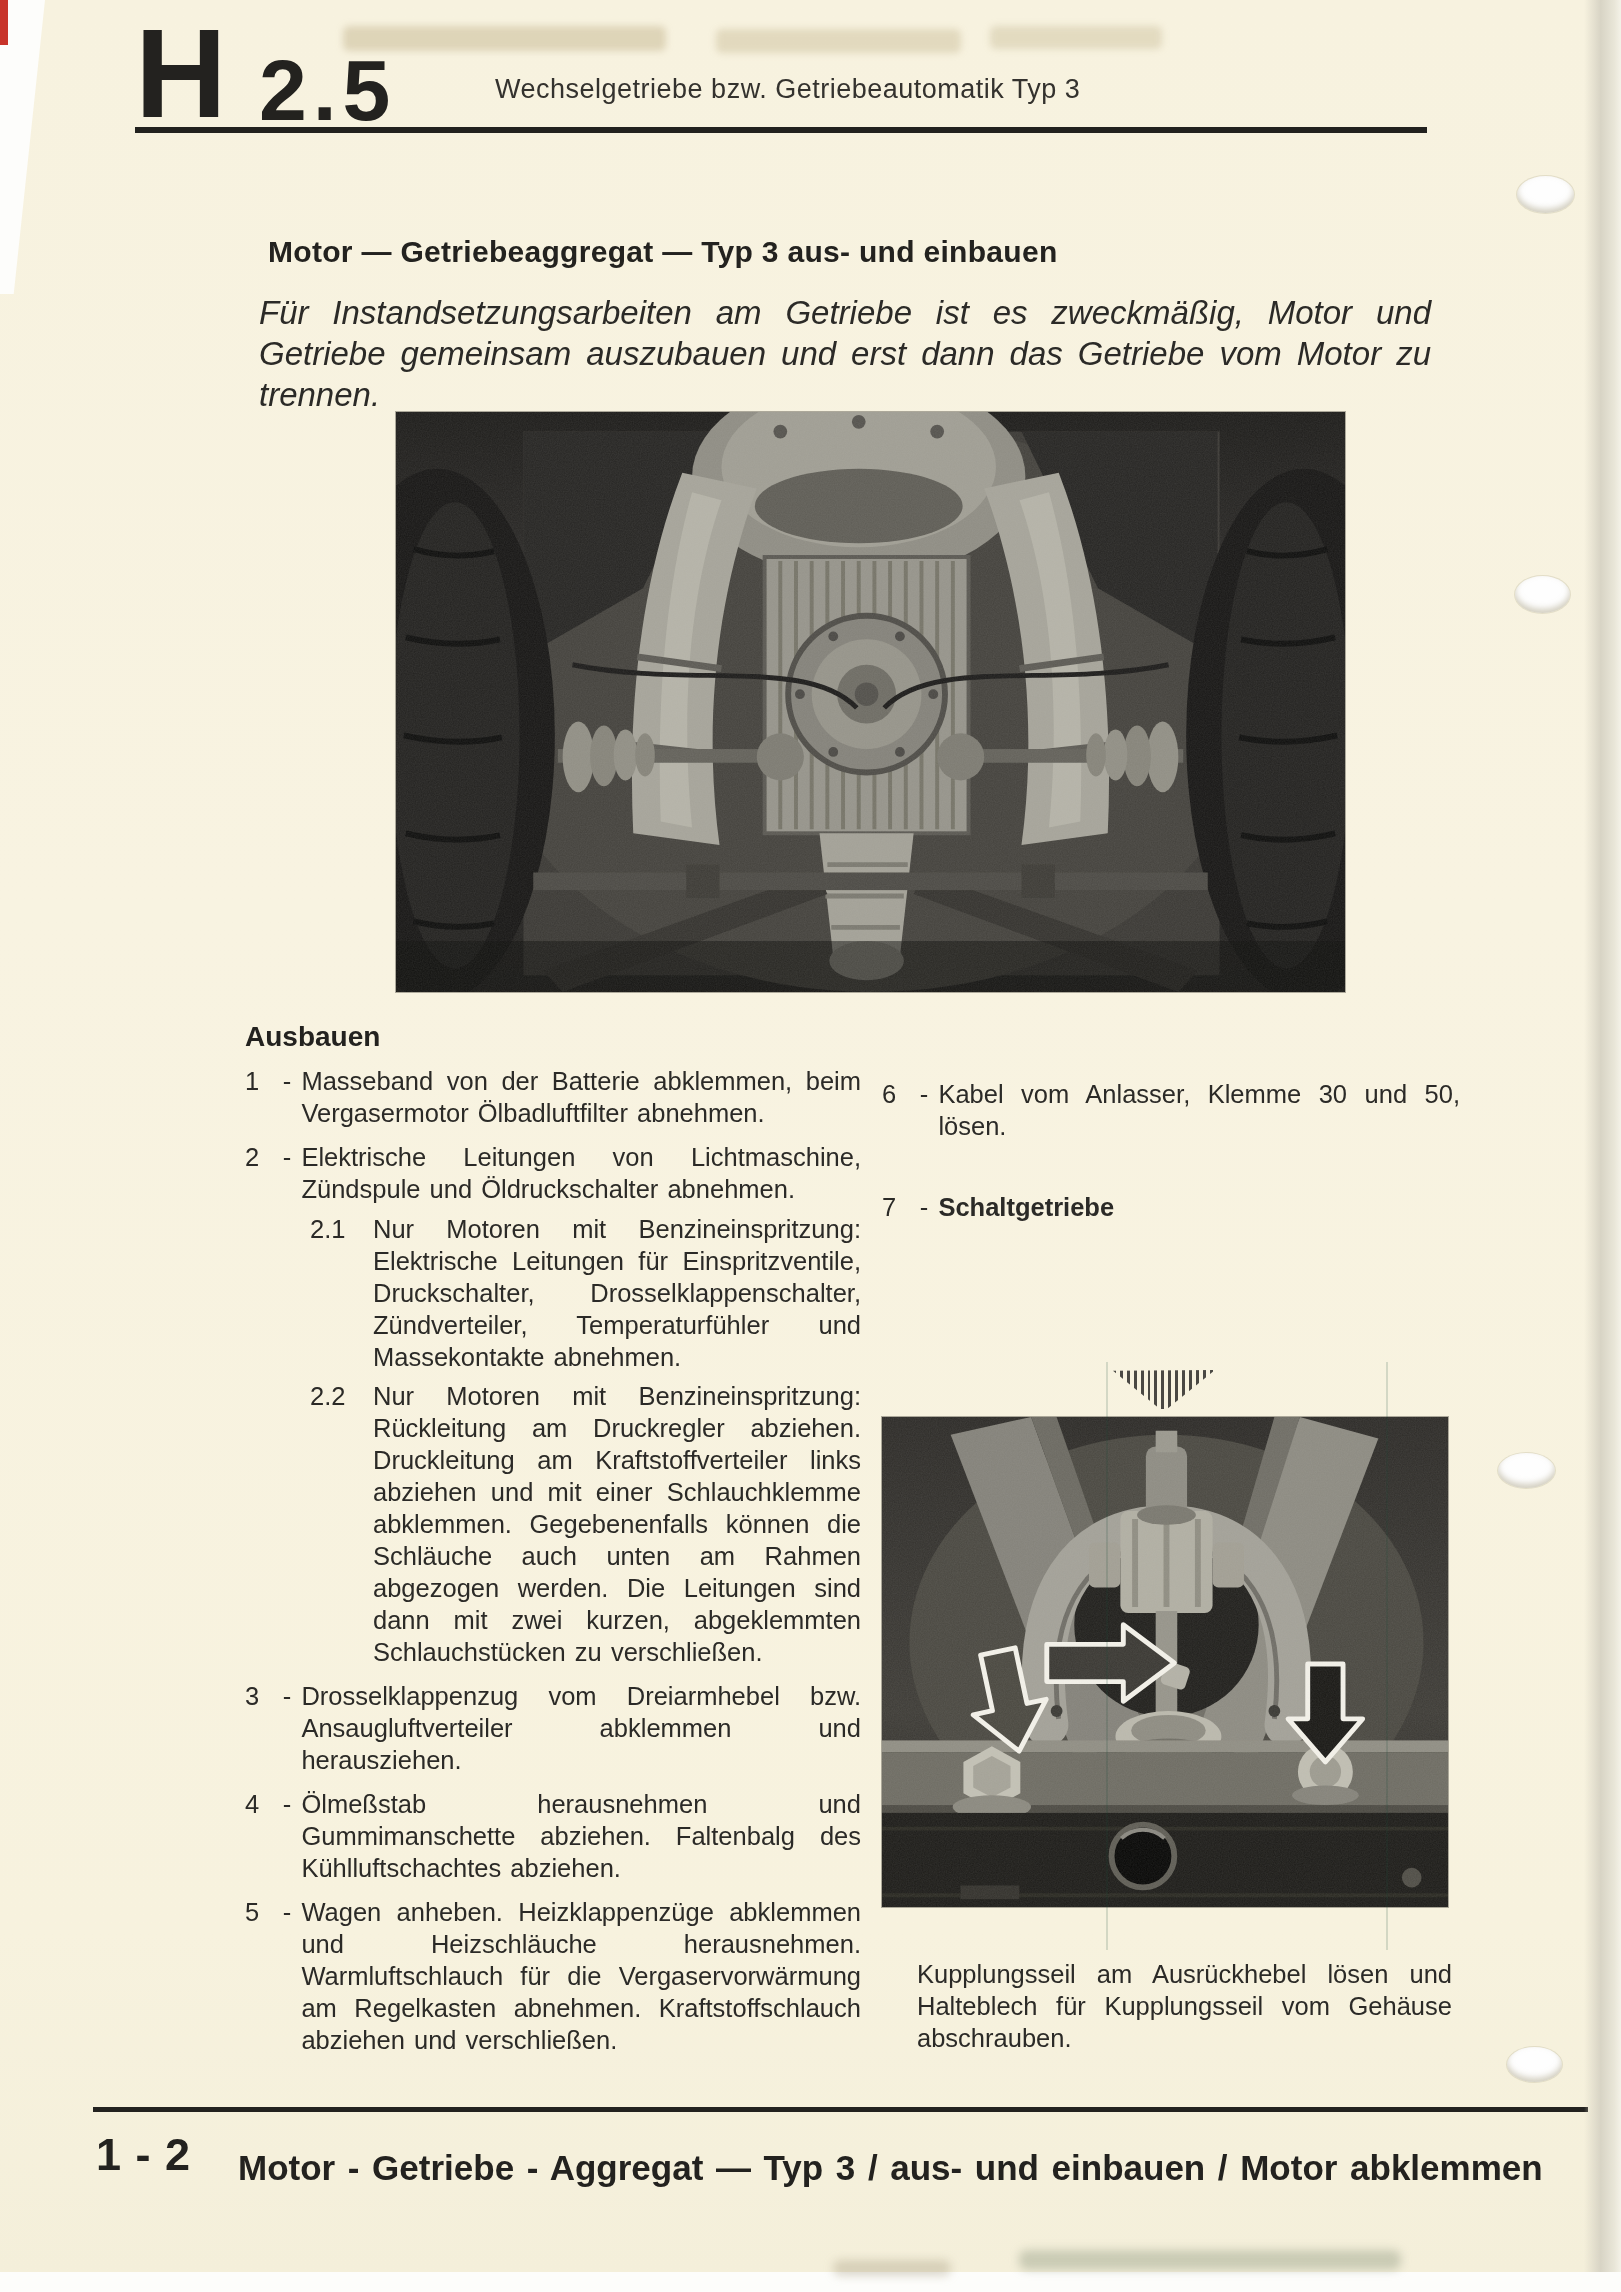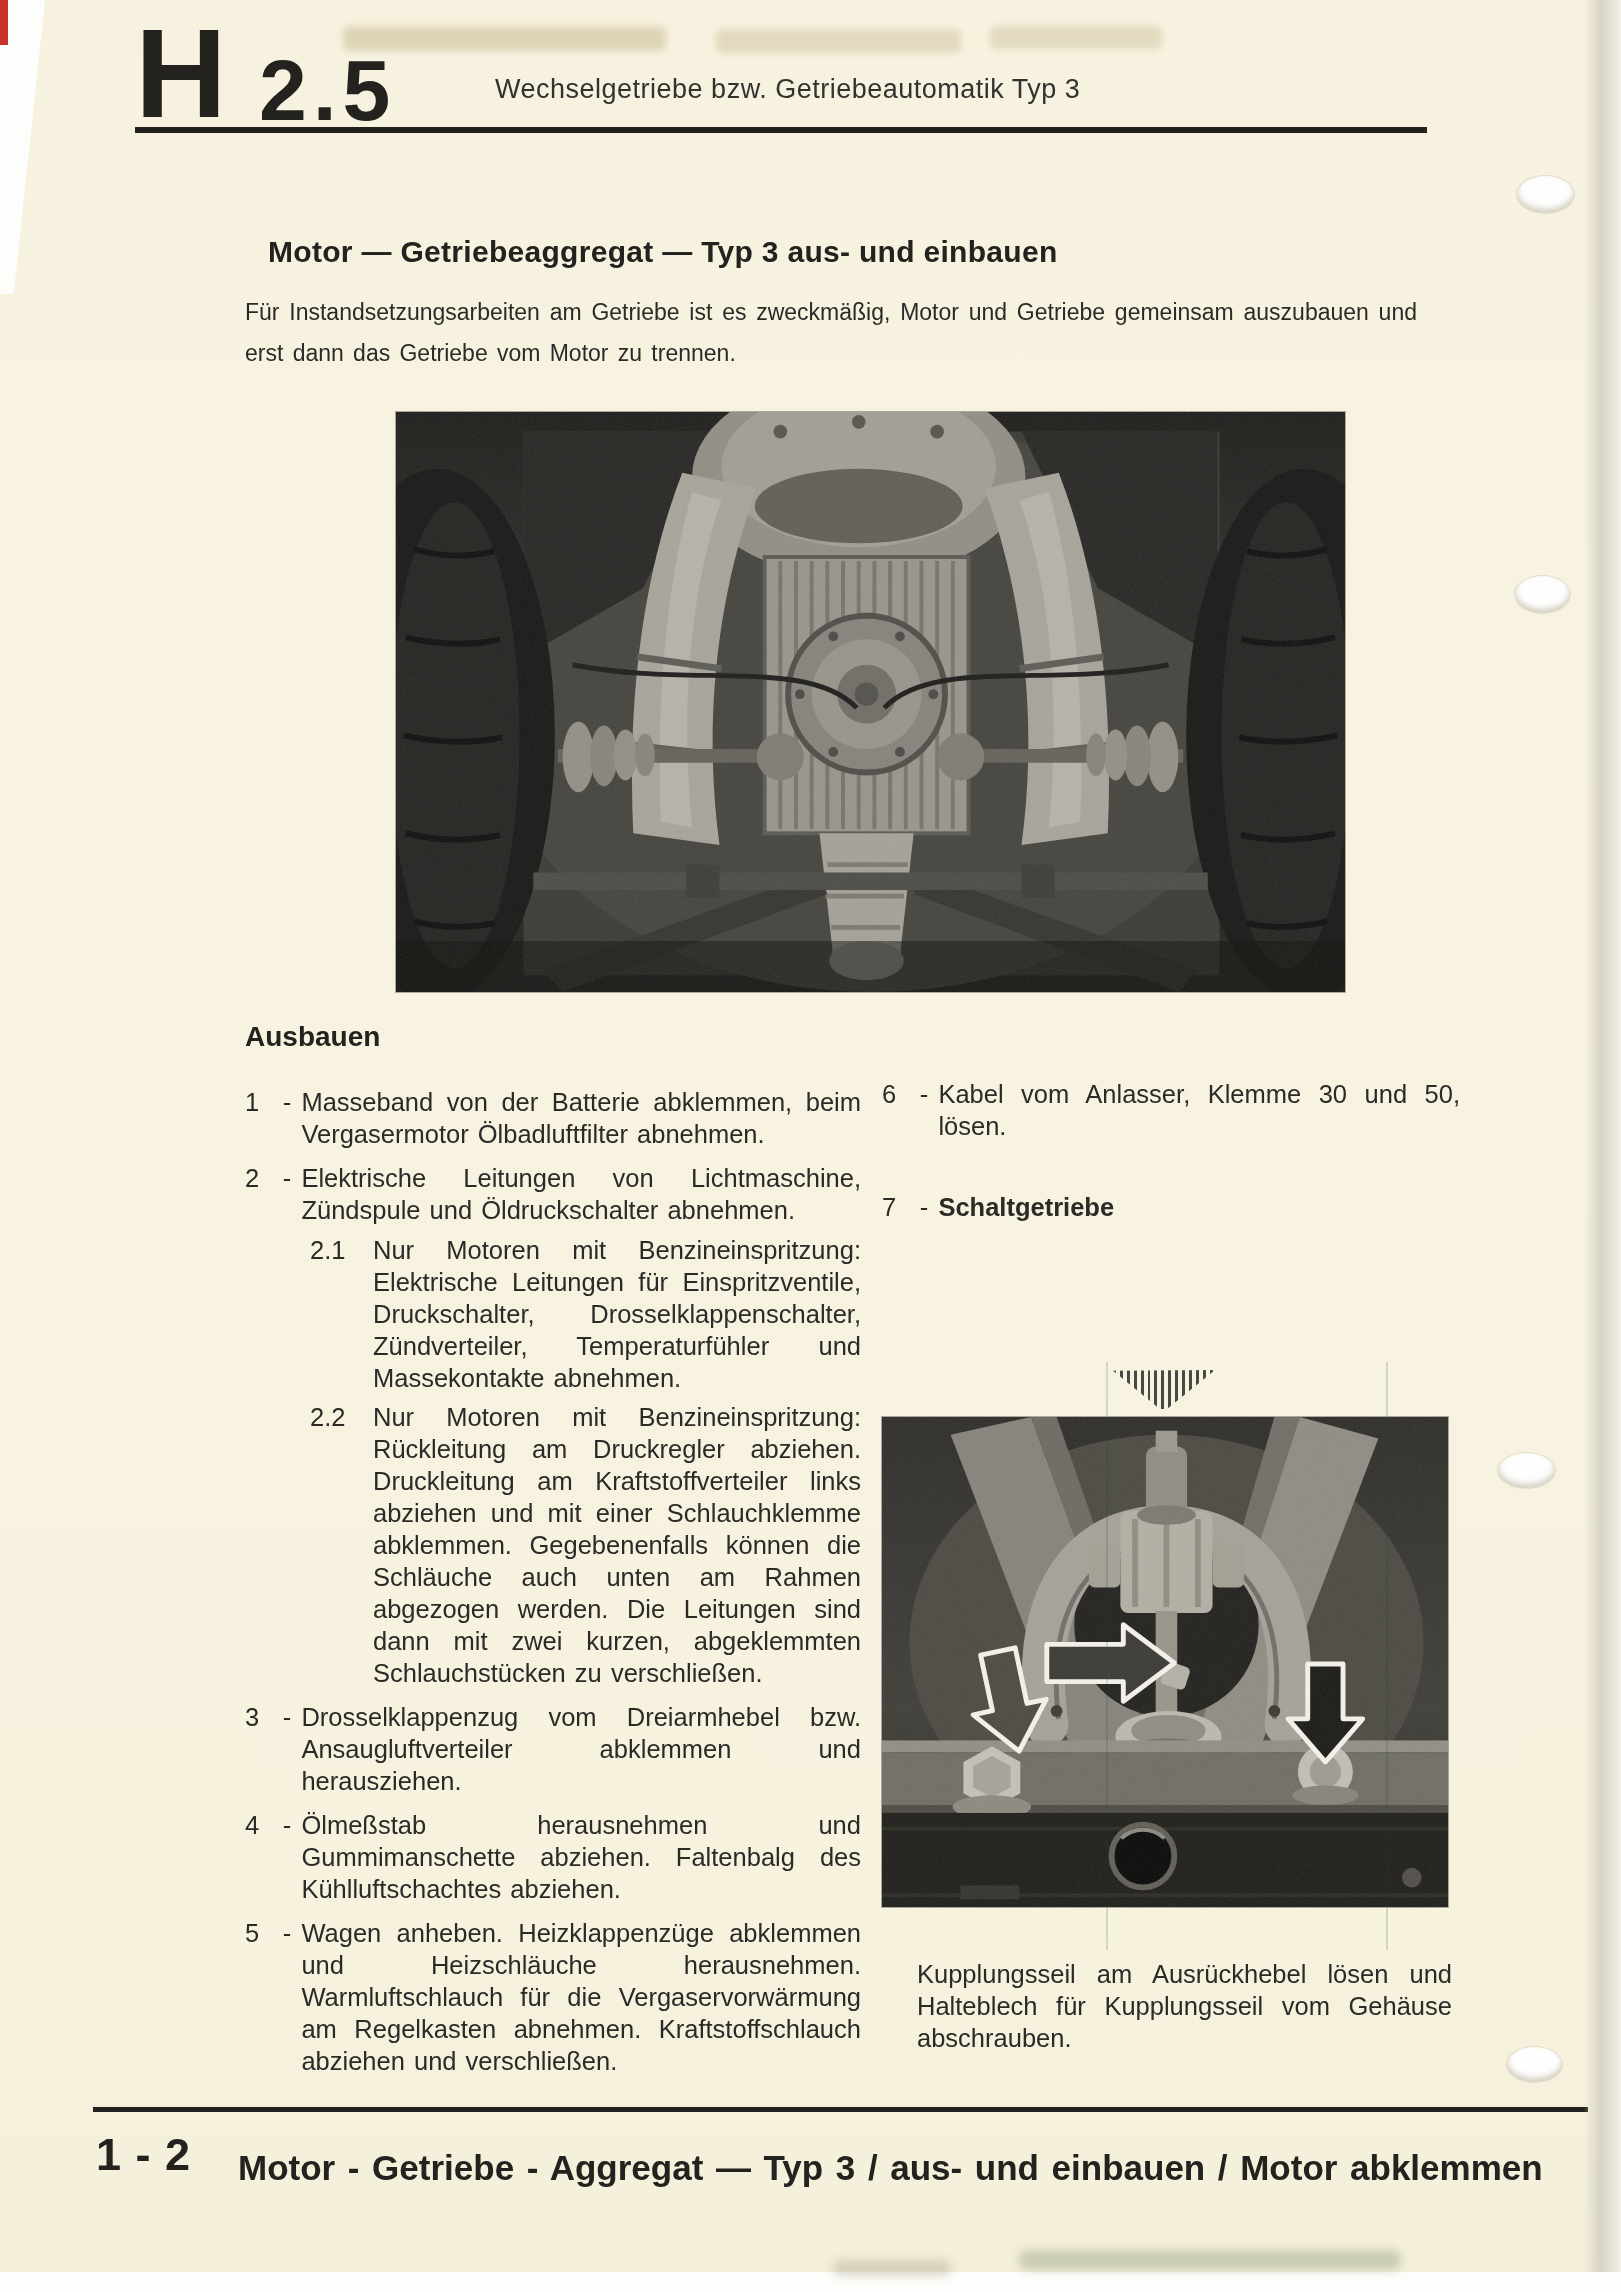--- a/index.html
+++ b/index.html
@@ -29,34 +29,34 @@
   .streak{position:absolute;width:2px;background:rgba(25,75,55,.16);}
   .streak-a{left:1106px;top:1362px;height:588px;}
   .streak-b{left:1386px;top:1362px;height:588px;}
   
   .h-letter{position:absolute;left:135px;top:9.8px;font-size:127px;font-weight:bold;color:#23221f;line-height:1;}
   .h-number{position:absolute;left:243px;top:47px;font-size:86px;font-weight:bold;color:#23221f;line-height:1;letter-spacing:5.9px;margin-left:16px;}
   .h-chapter{position:absolute;left:495px;top:74px;font-size:27px;color:#34322e;letter-spacing:0.5px;}
   .header-rule{position:absolute;left:135px;top:127px;width:1292px;height:5.9px;background:#22211e;}
   
   .title{position:absolute;left:268px;top:235px;font-size:30px;font-weight:bold;color:#23221f;letter-spacing:0.3px;}
-  .intro{position:absolute;left:245px;top:292px;width:1172px;font-size:23px;line-height:41px;
-         text-align:justify;word-spacing:2.9px;}
+  .intro{position:absolute;left:259px;top:292px;width:1172px;font-size:33px;line-height:41px;
+         text-align:justify;word-spacing:2.9px;font-style:italic;}
   
   .photo1{position:absolute;left:396px;top:412px;width:949px;height:580px;background:#2e2d2a;box-shadow:0 0 0 1px rgba(60,58,50,.4);}
   .photo2{position:absolute;left:882px;top:1417px;width:566px;height:490px;background:#2e2d2a;box-shadow:0 0 0 1px rgba(60,58,50,.4);}
   .photo1 svg,.photo2 svg{display:block;width:100%;height:100%;}
   .hatch-arrow{position:absolute;left:1113px;top:1370px;width:102px;height:39px;
       background:repeating-linear-gradient(90deg,#4a4843 0 2.9px,rgba(0,0,0,0) 2.9px 6.9px);
       clip-path:polygon(0 2%,100% 0,53% 100%,46% 100%);}
   
   .col{position:absolute;font-size:25.5px;line-height:32px;}
   .col-left{left:245px;top:1021px;width:616px;}
   .col-right{left:882px;top:1021px;width:578px;padding-top:57px;box-sizing:border-box;}
-  .section-heading{font-size:28px;font-weight:bold;color:#23221f;margin:0 0 33px 0;}
+  .section-heading{font-size:28px;font-weight:bold;color:#23221f;margin:0 0 12px 0;}
   .step{display:flex;align-items:flex-start;margin-top:11.8px;}
   .step:first-of-type{margin-top:0;}
   .step .num{flex:0 0 27.4px;}
   .step .dash{flex:0 0 29px;text-align:center;}
   .step .txt{flex:1 1 auto;text-align:justify;word-spacing:2px;}
   .sub{display:flex;align-items:flex-start;margin:7.8px 0 0 65px;}
   .sub .num{flex:0 0 63px;}
   .sub .txt{flex:1 1 auto;text-align:justify;word-spacing:2px;}
   .step.gap-lg{margin-top:49px;}
   .bold-txt{font-weight:bold;}

